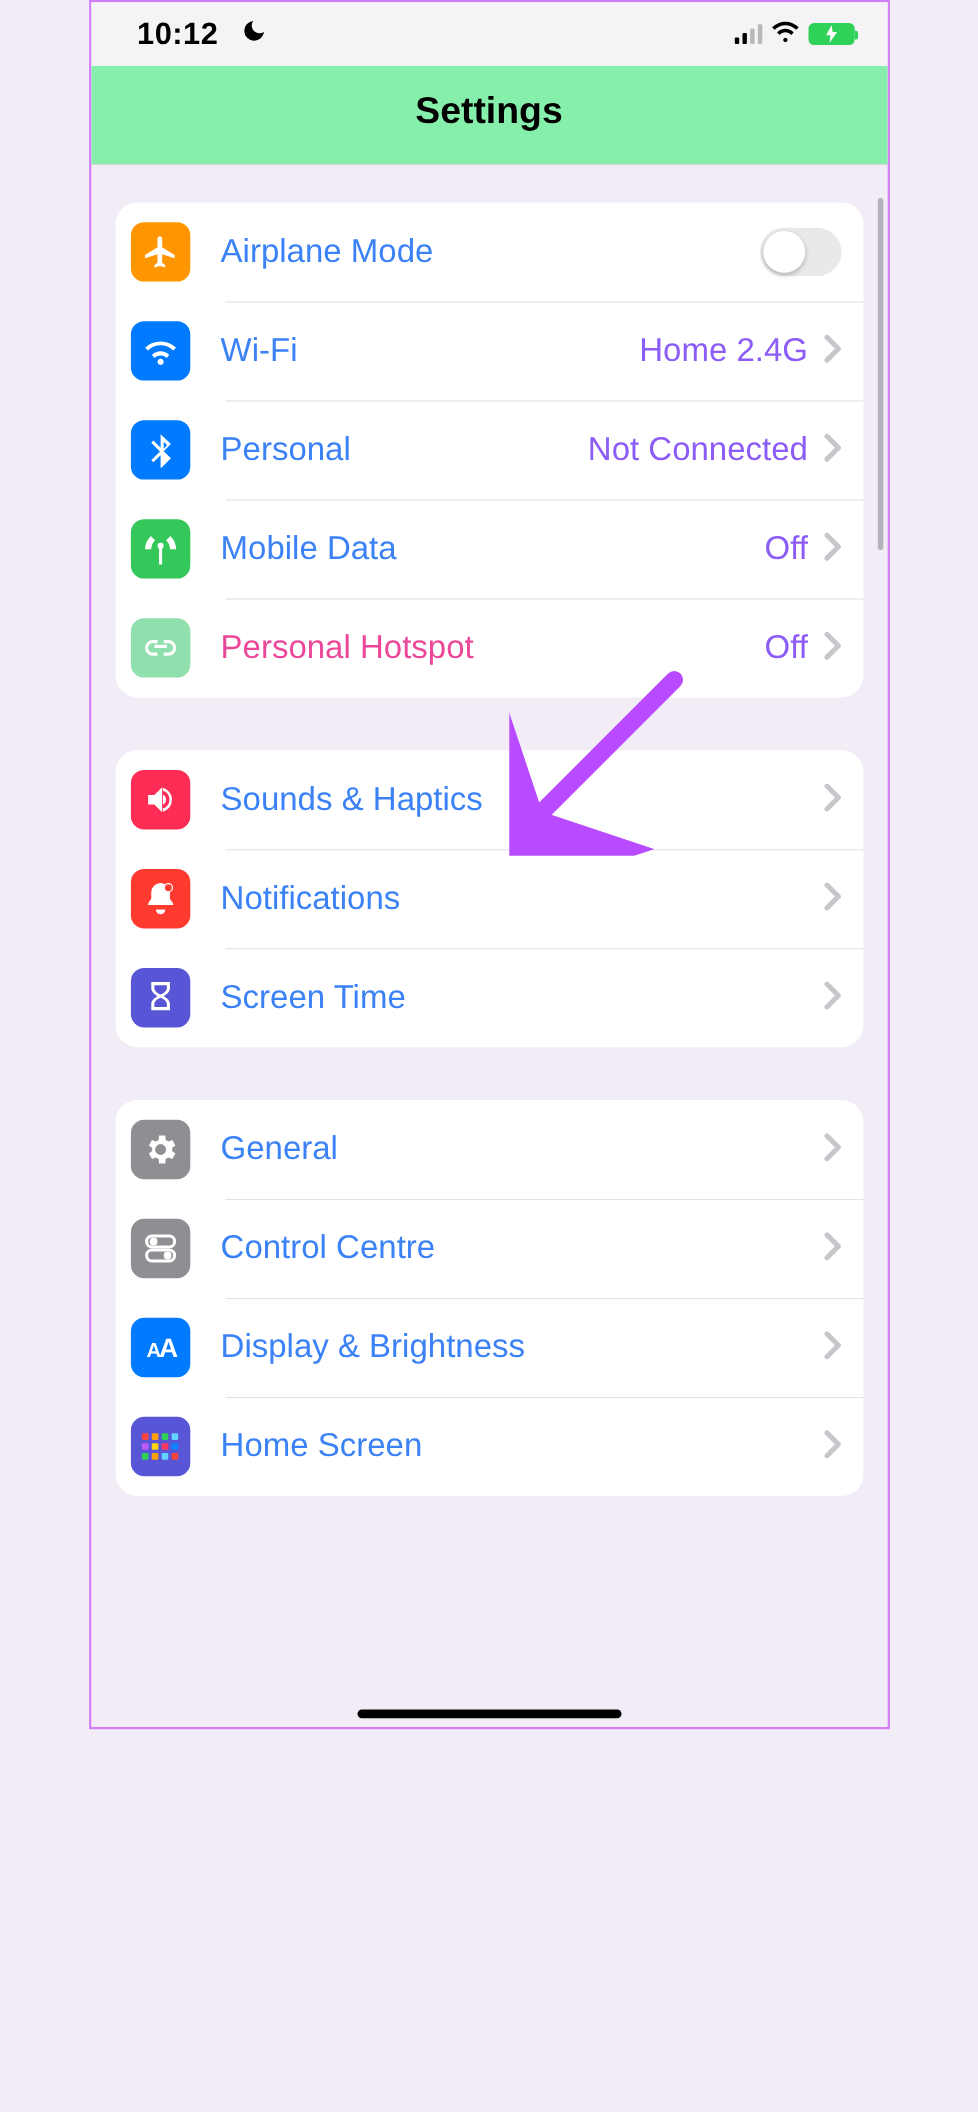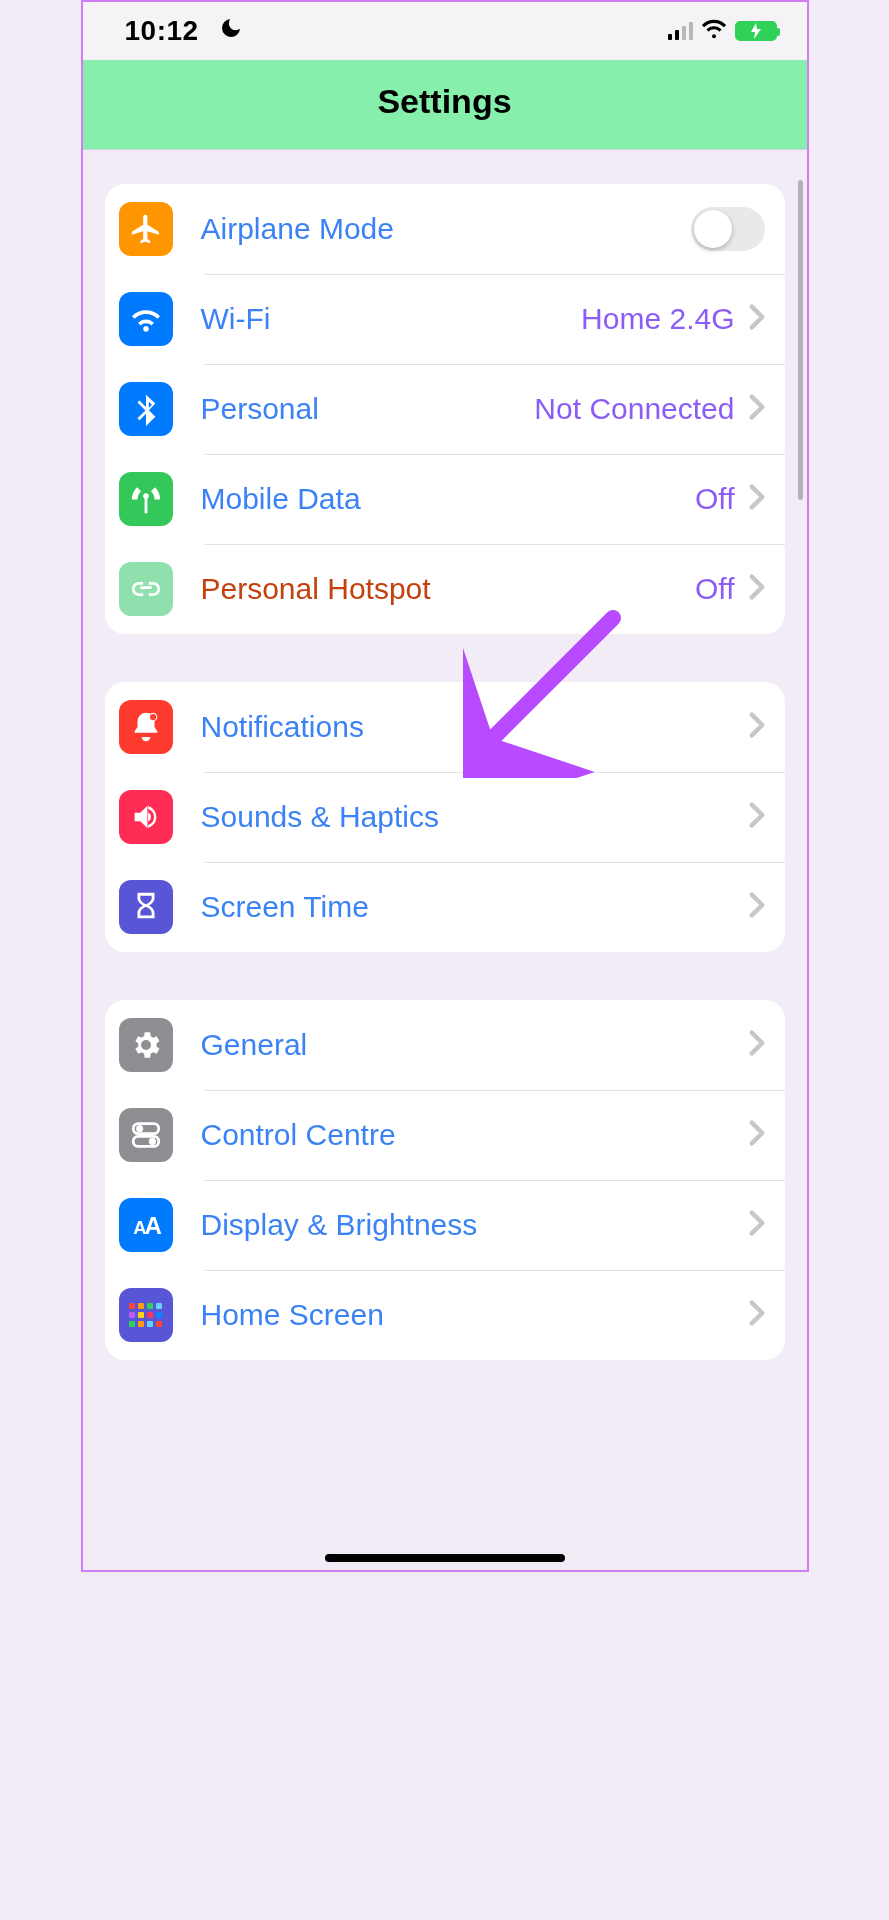--- a/index.html
+++ b/index.html
@@ -77,21 +77,21 @@
     flex-shrink:0;
     margin-right:28px;
   }
   .icon-box svg { width:34px; height:34px; fill:#fff; }
 
   .row-label {
     font-size:30px;
     color:#3b82f6;
     flex-shrink:0;
   }
-  .row-label.dim { color:#c2410c; }
+  .row-label.dim { color:#ec4899; }
   .spacer { flex:1; }
   .row-value {
     font-size:30px;
     color:#8b5cf6;
     margin-right:14px;
     text-align:right;
   }
   .chevron {
     color:#c7c6cb;
     flex-shrink:0;
@@ -250,41 +250,41 @@
       <span class="row-value">Off</span>
       <span class="chevron"><svg viewBox="0 0 12 20">
             <polyline points="2,2 10,10 2,18"></polyline>
           </svg></span>
     </div>
   </div>
 
   <div class="group">
 
     <div class="row">
+      <div class="icon-box c-pink">
+        <svg viewBox="0 0 24 24">
+            <path d="M4 9v6h4l5 5V4L8 9H4zm11.5 3a3.5 3.5 0 0 0-2-3.2v6.3a3.5 3.5 0 0 0 2-3.1zm-2-7.7v2a6 6 0 0 1 0 11.4v2a8 8 0 0 0 0-15.4z"></path>
+          </svg>
+      </div>
+      <span class="row-label">Sounds &amp; Haptics</span>
+      <span class="spacer"></span>
+      <span class="chevron"><svg viewBox="0 0 12 20">
+            <polyline points="2,2 10,10 2,18"></polyline>
+          </svg></span>
+    </div>
+
+    <div class="row">
       <div class="icon-box c-red">
         <svg viewBox="0 0 24 24">
             <path d="M12 2a6 6 0 0 0-6 6v4l-2 3v1h16v-1l-2-3V8a6 6 0 0 0-6-6zm0 20a3 3 0 0 0 3-3H9a3 3 0 0 0 3 3z"></path>
             <circle cx="17" cy="5" r="3" fill="#fff"></circle>
             <circle cx="17" cy="5" r="2.2" fill="#ff3b30"></circle>
           </svg>
       </div>
       <span class="row-label">Notifications</span>
-      <span class="spacer"></span>
-      <span class="chevron"><svg viewBox="0 0 12 20">
-            <polyline points="2,2 10,10 2,18"></polyline>
-          </svg></span>
-    </div>
-
-    <div class="row">
-      <div class="icon-box c-pink">
-        <svg viewBox="0 0 24 24">
-            <path d="M4 9v6h4l5 5V4L8 9H4zm11.5 3a3.5 3.5 0 0 0-2-3.2v6.3a3.5 3.5 0 0 0 2-3.1zm-2-7.7v2a6 6 0 0 1 0 11.4v2a8 8 0 0 0 0-15.4z"></path>
-          </svg>
-      </div>
-      <span class="row-label">Sounds &amp; Haptics</span>
       <span class="spacer"></span>
       <span class="chevron"><svg viewBox="0 0 12 20">
             <polyline points="2,2 10,10 2,18"></polyline>
           </svg></span>
     </div>
 
 
     <div class="row">
       <div class="icon-box c-indigo">
         <svg viewBox="0 0 24 24">

